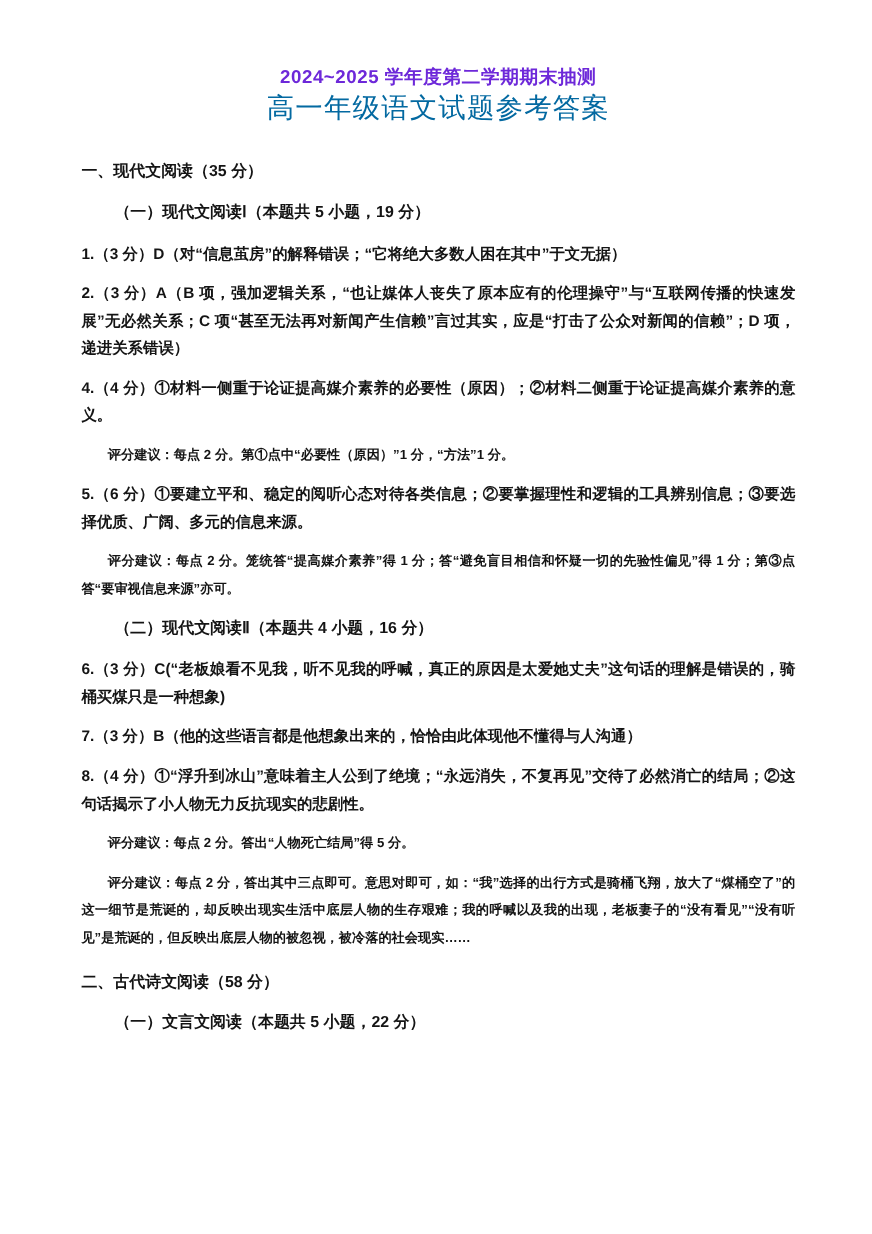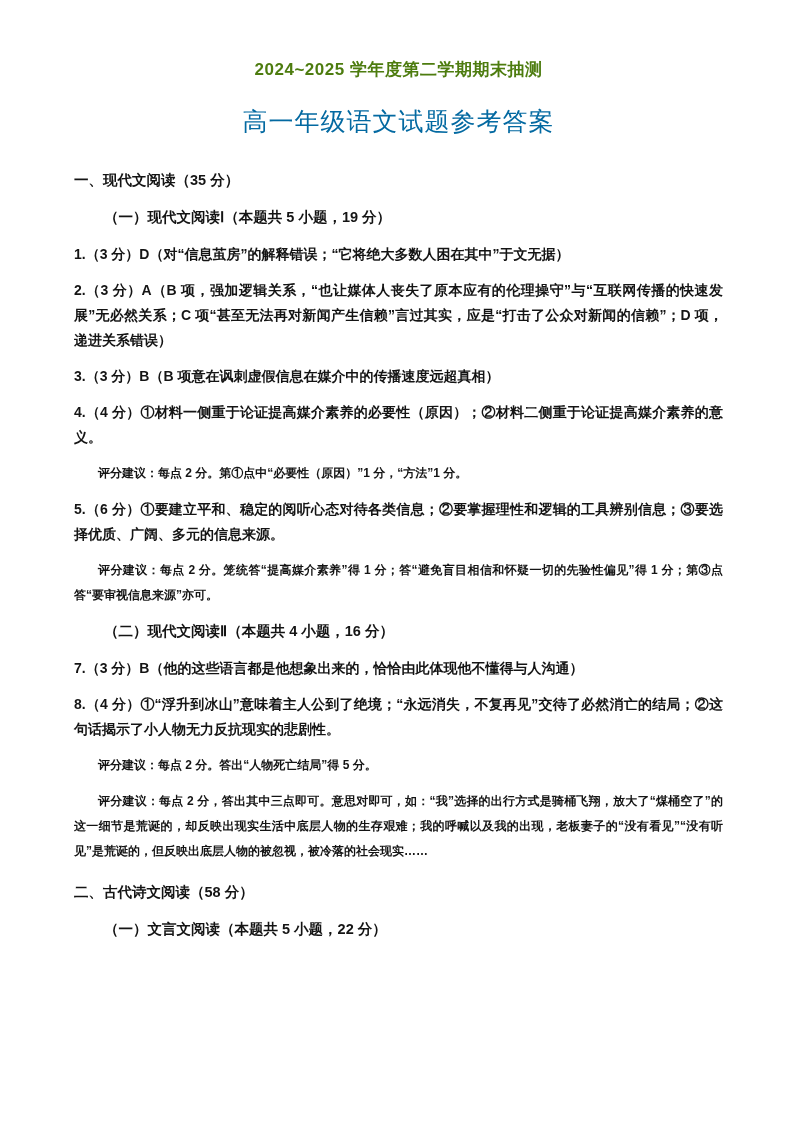--- a/index.html
+++ b/index.html
@@ -15,22 +15,21 @@
     height: 1122px;
     background: #ffffff;
     padding: 58px 70px 30px 74px;
     overflow: hidden;
     font-weight: 700;
   }
   .title {
     text-align: center;
     font-size: 17px;
     letter-spacing: 0.5px;
-    margin-bottom: 24px;
-    color: #4d7c0f;
+    color: #6d28d9;
   }
   .subtitle {
     text-align: center;
     font-size: 25px;
     font-weight: 400;
     letter-spacing: 1px;
     margin-bottom: 30px;
     color: #0369a1;
   }
   .h-section {
@@ -66,28 +65,28 @@
 <div class="page">
 
   <div class="title">2024~2025 学年度第二学期期末抽测</div>
   <div class="subtitle">高一年级语文试题参考答案</div>
 
   <div class="h-section">一、现代文阅读（35 分）</div>
   <div class="h-sub">（一）现代文阅读Ⅰ（本题共 5 小题，19 分）</div>
 
   <div class="answer">1.（3 分）D（对“信息茧房”的解释错误；“它将绝大多数人困在其中”于文无据）</div>
   <div class="answer">2.（3 分）A（B 项，强加逻辑关系，“也让媒体人丧失了原本应有的伦理操守”与“互联网传播的快速发展”无必然关系；C 项“甚至无法再对新闻产生信赖”言过其实，应是“打击了公众对新闻的信赖”；D 项，递进关系错误）</div>
-  <div class="answer">3.（3 分）B（B 项意在讽刺虚假信息在媒介中的传播速度远超真相）</div>
   <div class="answer">4.（4 分）①材料一侧重于论证提高媒介素养的必要性（原因）；②材料二侧重于论证提高媒介素养的意义。</div>
   <div class="note">评分建议：每点 2 分。第①点中“必要性（原因）”1 分，“方法”1 分。</div>
   <div class="answer">5.（6 分）①要建立平和、稳定的阅听心态对待各类信息；②要掌握理性和逻辑的工具辨别信息；③要选择优质、广阔、多元的信息来源。</div>
   <div class="note">评分建议：每点 2 分。笼统答“提高媒介素养”得 1 分；答“避免盲目相信和怀疑一切的先验性偏见”得 1 分；第③点答“要审视信息来源”亦可。</div>
 
   <div class="h-sub gap-before">（二）现代文阅读Ⅱ（本题共 4 小题，16 分）</div>
 
+  <div class="answer">6.（3 分）C(“老板娘看不见我，听不见我的呼喊，真正的原因是太爱她丈夫”这句话的理解是错误的，骑桶买煤只是一种想象)</div>
   <div class="answer">7.（3 分）B（他的这些语言都是他想象出来的，恰恰由此体现他不懂得与人沟通）</div>
   <div class="answer">8.（4 分）①“浮升到冰山”意味着主人公到了绝境；“永远消失，不复再见”交待了必然消亡的结局；②这句话揭示了小人物无力反抗现实的悲剧性。</div>
   <div class="note">评分建议：每点 2 分。答出“人物死亡结局”得 5 分。</div>
   <div class="note">评分建议：每点 2 分，答出其中三点即可。意思对即可，如：“我”选择的出行方式是骑桶飞翔，放大了“煤桶空了”的这一细节是荒诞的，却反映出现实生活中底层人物的生存艰难；我的呼喊以及我的出现，老板妻子的“没有看见”“没有听见”是荒诞的，但反映出底层人物的被忽视，被冷落的社会现实……</div>
 
   <div class="h-section gap-before-lg">二、古代诗文阅读（58 分）</div>
   <div class="h-sub">（一）文言文阅读（本题共 5 小题，22 分）</div>
 
 </div>
 

